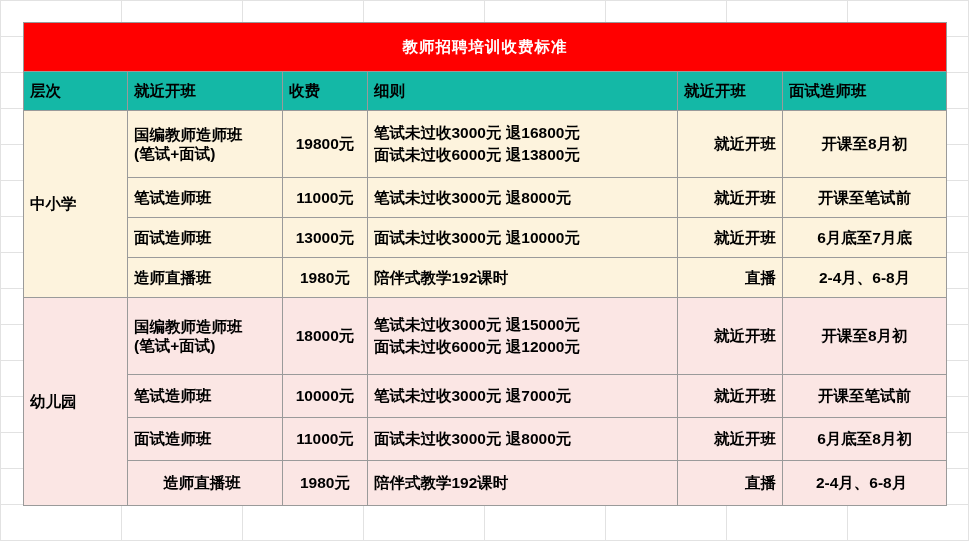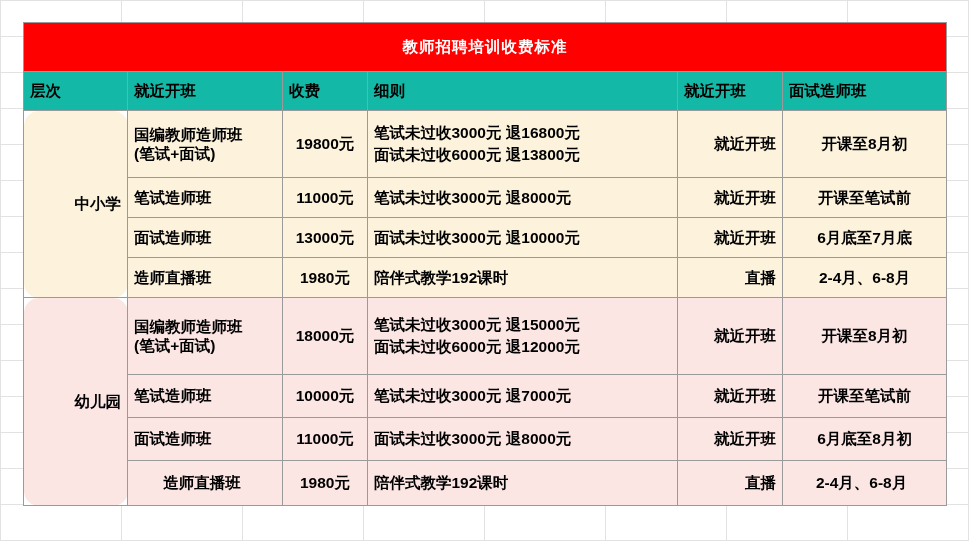--- a/index.html
+++ b/index.html
@@ -60,23 +60,22 @@
     padding: 0;
   }
   .hdr td {
     background: #14b8a6;
     text-align: left;
     height: 34px;
     font-size: 16px;
     font-weight: bold;
   }
   .lvl {
-    text-align: right;
+    text-align: left;
     font-size: 16.5px;
-    border-radius: 15px;
   }
   .cat {
     text-align: left;
     padding-left: 8px;
     margin-left: 35px;
   }
   .cat.center {
     text-align: center;
     padding-left: 0;
   }

